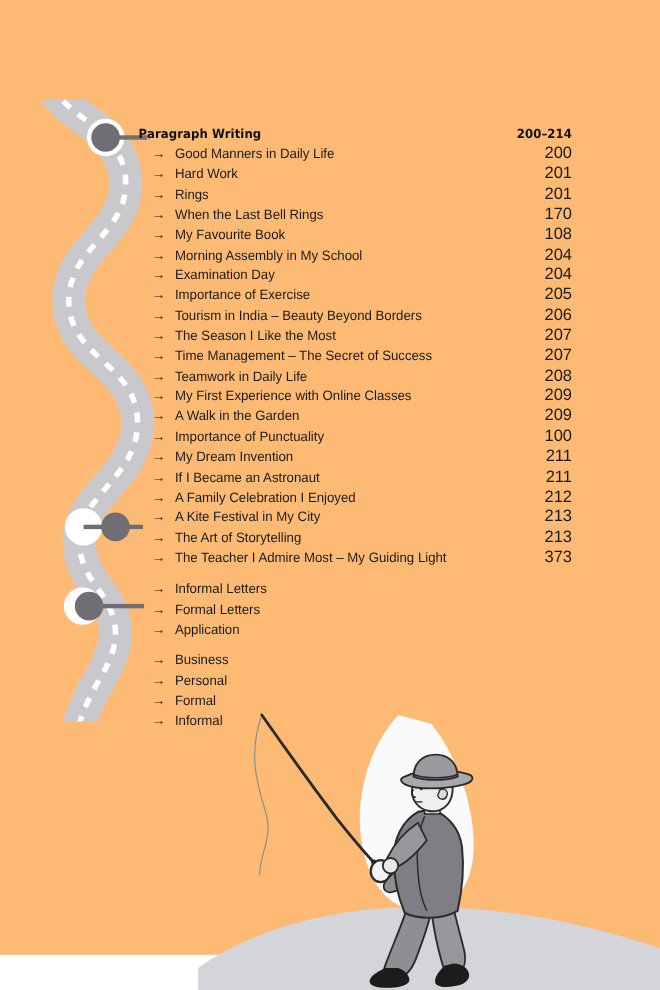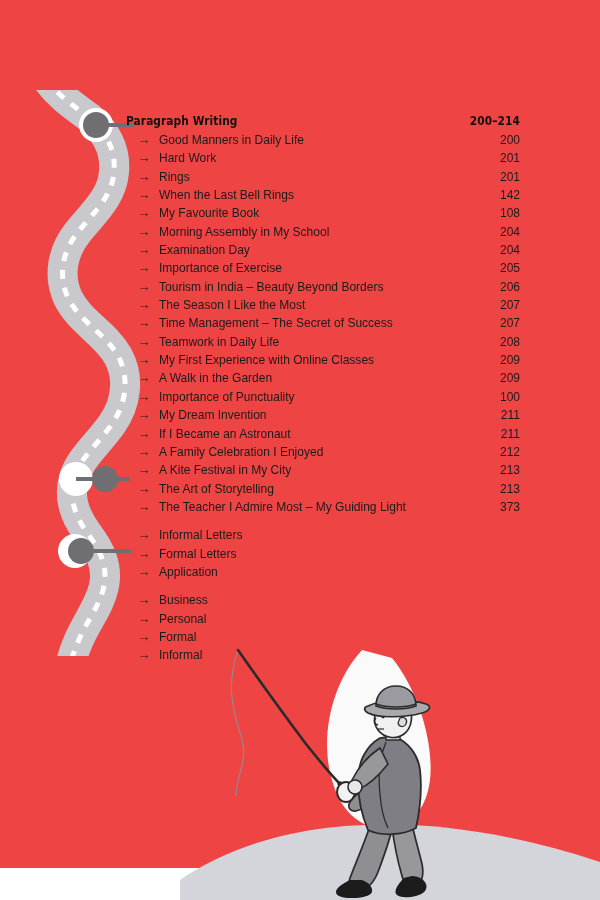--- a/index.html
+++ b/index.html
@@ -15,21 +15,21 @@
     overflow: hidden;
     font-family: "Liberation Sans", sans-serif;
     color: #1a1a1a;
   }
 
   #page {
     position: absolute;
     inset: 0;
     width: 600px;
     height: 868px;
-    background: #ef4444;
+    background: #fdba74;
   }
 
   
   #road-layer {
     position: absolute;
     left: 0;
     top: 0;
     width: 600px;
     height: 900px;
     pointer-events: none;
@@ -112,21 +112,21 @@
     flex: 0 0 auto;
     white-space: nowrap;
     transform: scaleX(0.97);
     transform-origin: left center;
   }
   .entry-spacer { flex: 1 1 auto; }
   .entry-page {
     flex: 0 0 auto;
     text-align: right;
     white-space: nowrap;
-    font-size: 12px;
+    font-size: 15px;
   }
 
   .gap-before-group { height: 10px; }
 
   
   #illustration {
     position: absolute;
     left: 180px;
     top: 630px;
     width: 420px;
@@ -213,21 +213,21 @@
         <li class="entry">
           <span class="entry-arrow">→</span>
           <span class="entry-label">Rings</span>
           <span class="entry-spacer"></span>
           <span class="entry-page">201</span>
         </li>
         <li class="entry">
           <span class="entry-arrow">→</span>
           <span class="entry-label">When the Last Bell Rings</span>
           <span class="entry-spacer"></span>
-          <span class="entry-page">142</span>
+          <span class="entry-page">170</span>
         </li>
         <li class="entry">
           <span class="entry-arrow">→</span>
           <span class="entry-label">My Favourite Book</span>
           <span class="entry-spacer"></span>
           <span class="entry-page">108</span>
         </li>
         <li class="entry">
           <span class="entry-arrow">→</span>
           <span class="entry-label">Morning Assembly in My School</span>

